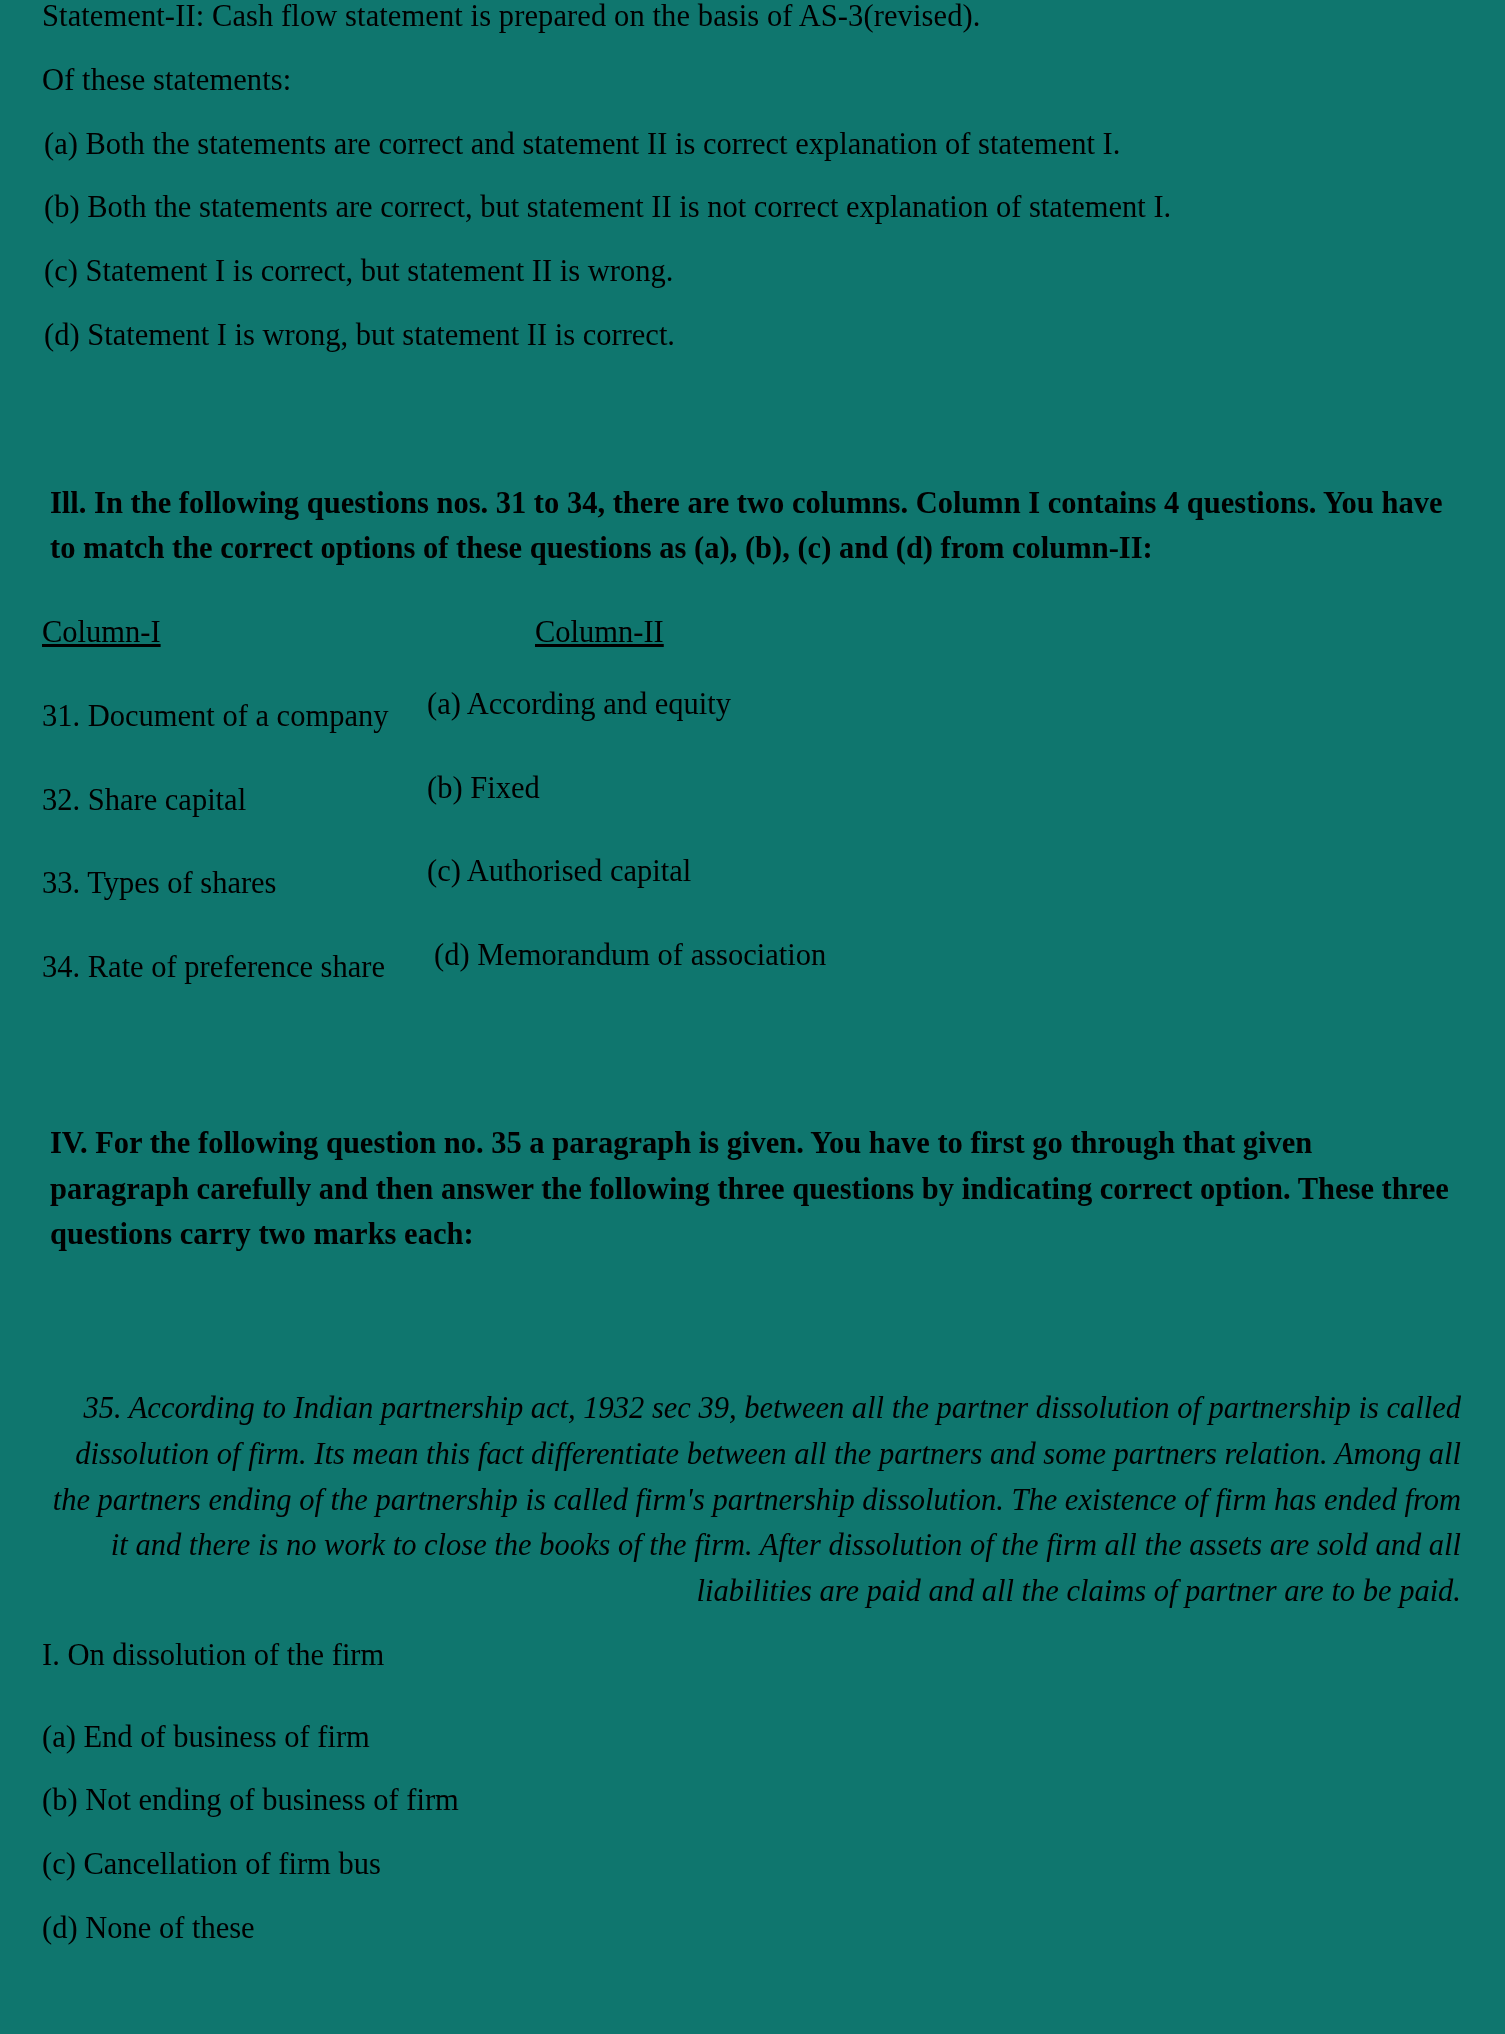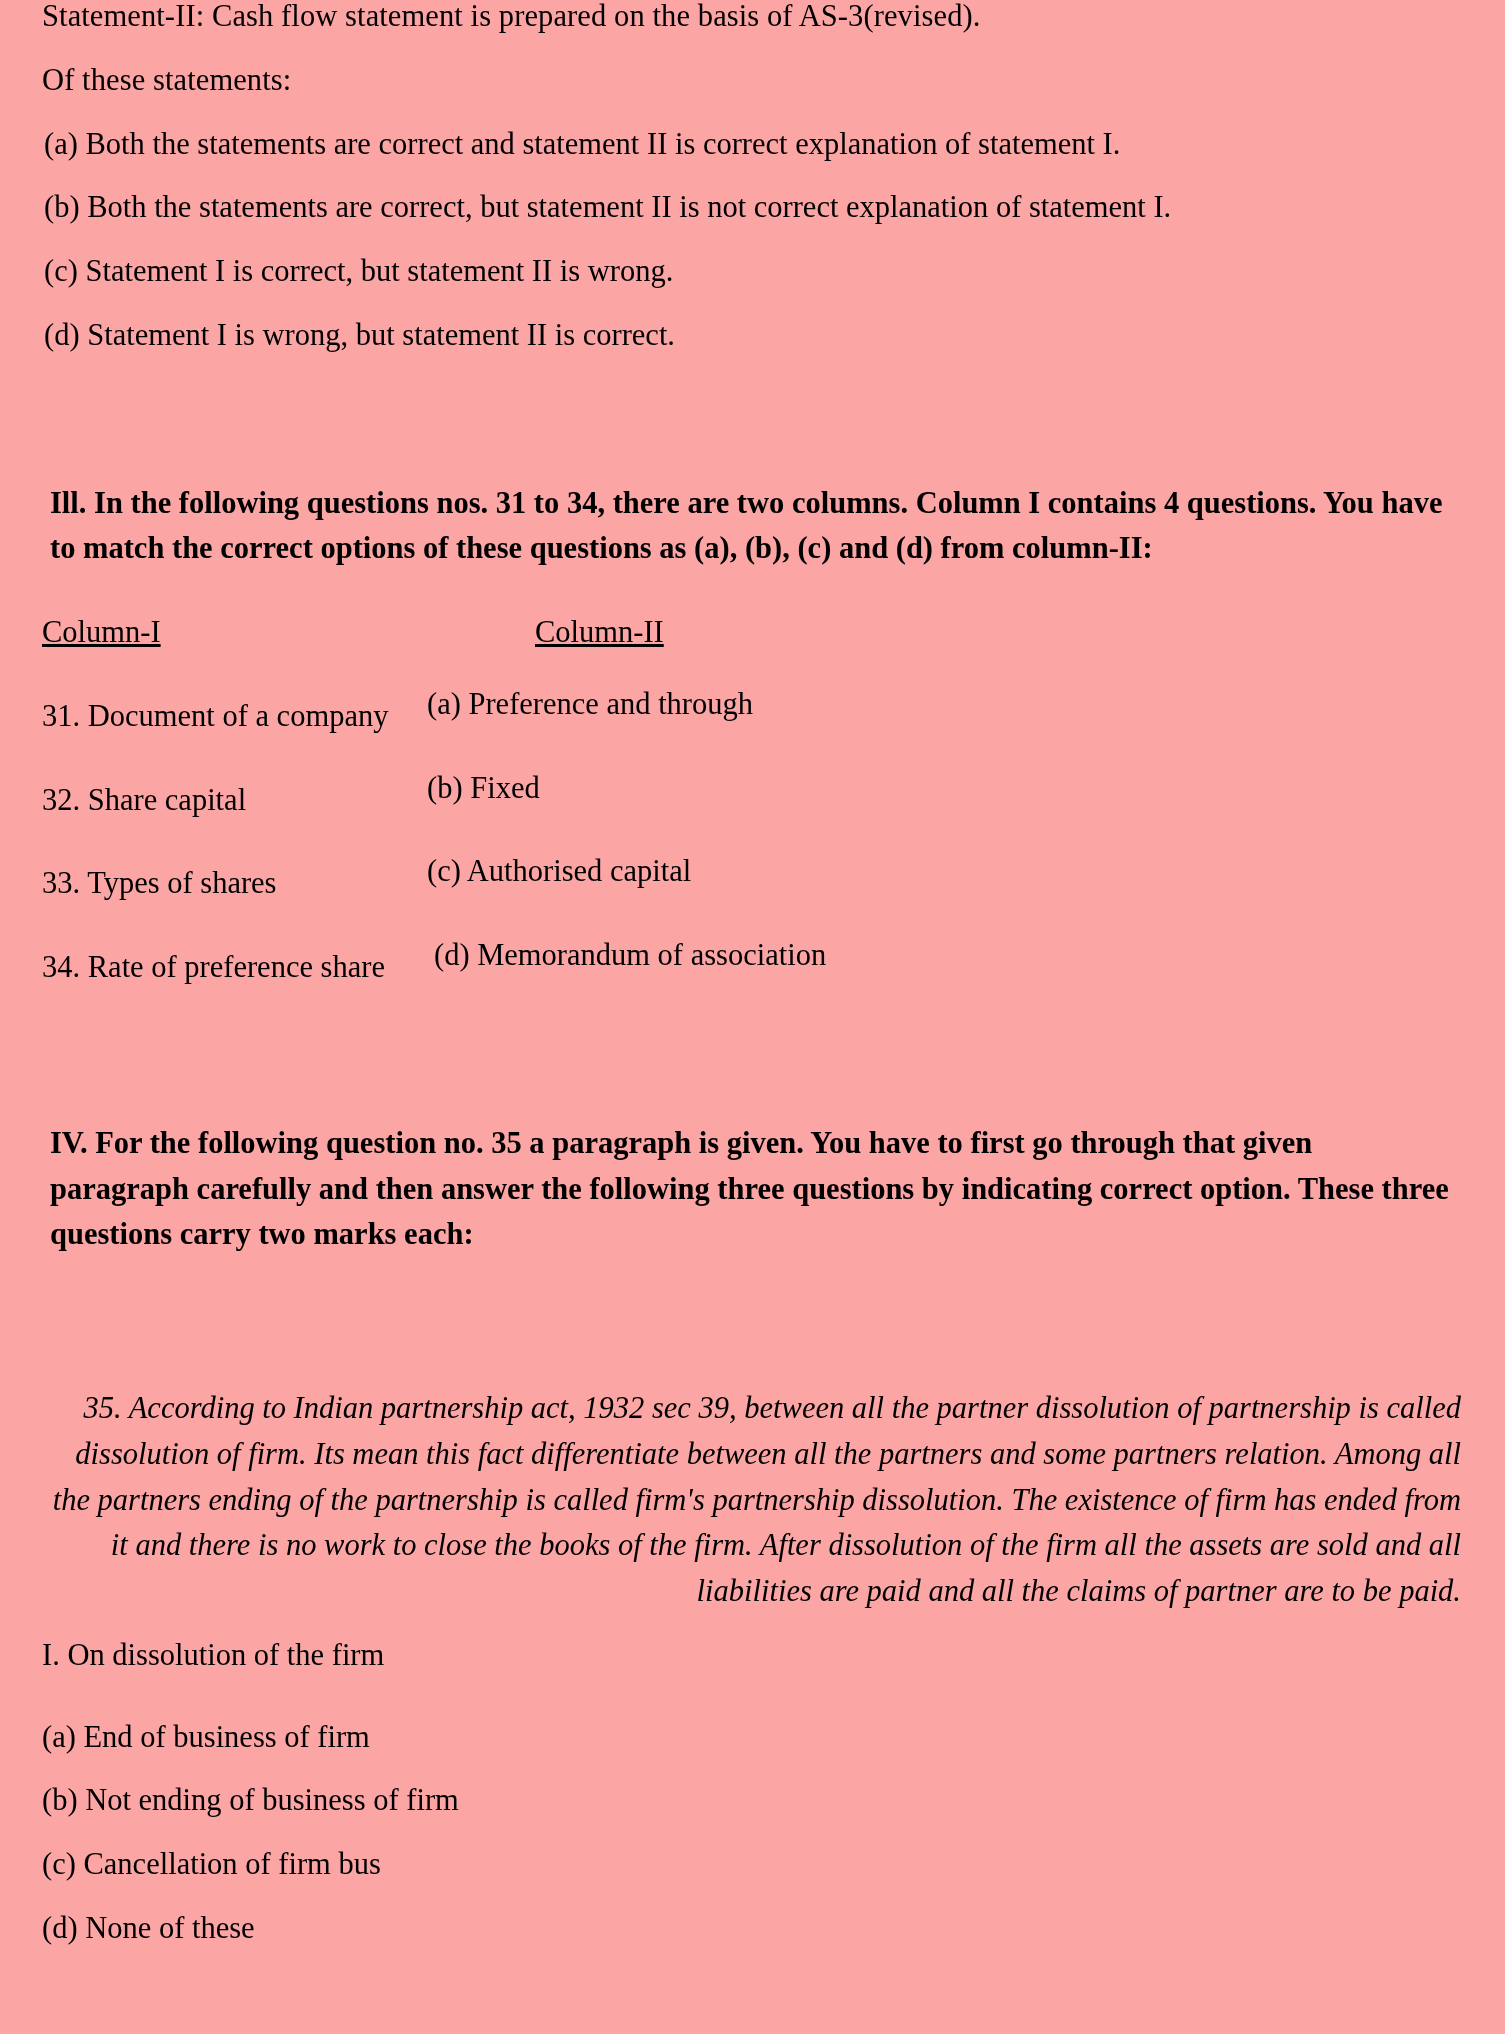--- a/index.html
+++ b/index.html
@@ -9,21 +9,21 @@
     background: #ffffff;
   }
   body {
     font-family: "Liberation Serif", "DejaVu Serif", serif;
     color: #000000;
   }
   .page {
     position: relative;
     width: 1505px;
     height: 2034px;
-    background: #fca5a5;
+    background: #0f766e;
     box-sizing: border-box;
     padding: 0 44px 16px 42px;
     overflow: hidden;
   }
   .para {
     font-size: 30.5px;
     line-height: 1.50;
     margin: 0;
     text-align: left;
     letter-spacing: 0.1px;
@@ -106,21 +106,21 @@
   <div class="gap-md"></div>
 
   <div class="match-head">
     <div class="c1">Column-I</div>
     <div class="c2">Column-II</div>
   </div>
 
   <div>
     <div class="match-row">
       <div class="c1">31. Document of a company</div>
-      <div class="c2">(a) Preference and through</div>
+      <div class="c2">(a) According and equity</div>
     </div>
     <div class="match-row">
       <div class="c1">32. Share capital</div>
       <div class="c2">(b) Fixed</div>
     </div>
     <div class="match-row">
       <div class="c1">33. Types of shares</div>
       <div class="c2">(c) Authorised capital</div>
     </div>
     <div class="match-row last">

